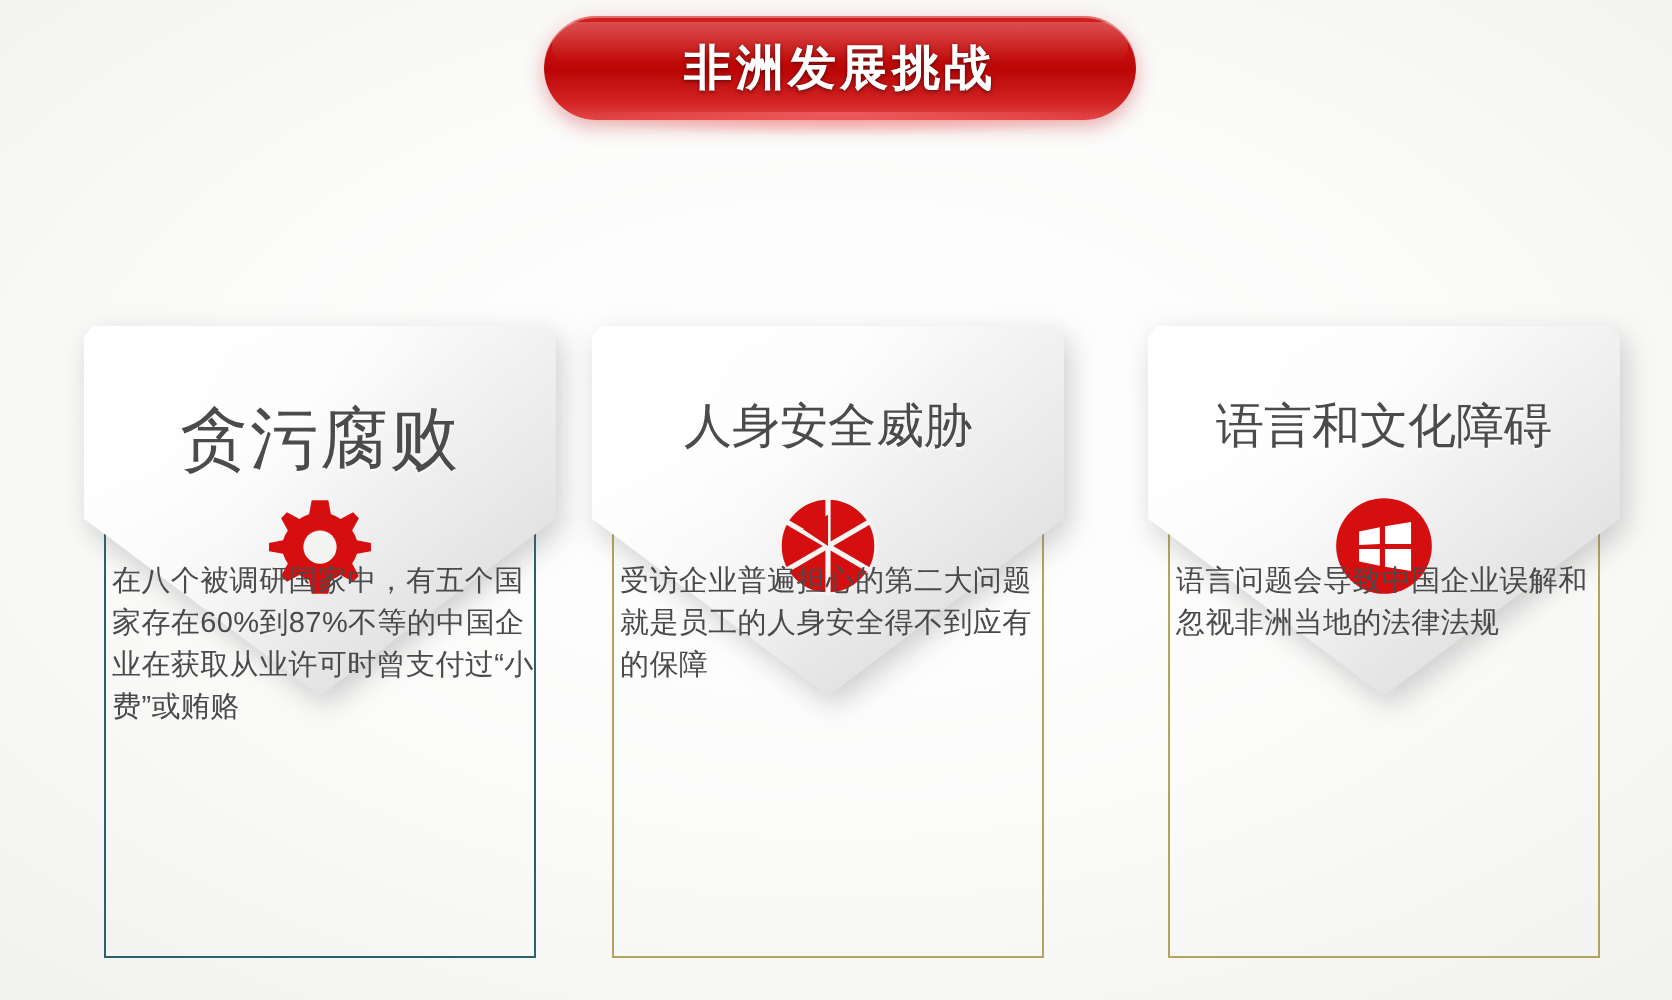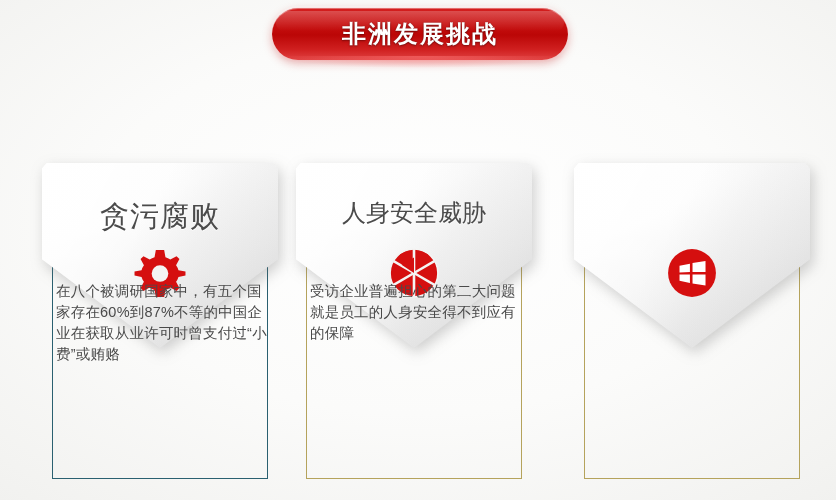--- a/index.html
+++ b/index.html
@@ -106,21 +106,21 @@
     clip-path: polygon(2% 0%, 98% 0%, 100% 3%, 100% 52%, 50% 100%, 0% 52%, 0% 3%);
     pointer-events: none;
   }
   .card-heading {
     position: absolute;
     left: 0;
     right: 0;
     top: 34px;
     text-align: center;
     color: #4b4b4b;
-    font-size: 29px;
+    font-size: 34px;
     font-weight: normal;
     letter-spacing: 1px;
     white-space: nowrap;
     text-shadow: 0 1px 1px rgba(255,255,255,0.9);
   }
   .card-heading.small {
     font-size: 24px;
     letter-spacing: 0px;
   }
   .card-icon {
@@ -231,28 +231,30 @@
 
     <div class="body-text">受访企业普遍担心的第二大问题就是员工的人身安全得不到应有的保障</div>
   </div>
 
   <div class="column" id="col-2">
     <div class="text-box gold"></div>
 
     <div class="pentagon-wrap">
       <div class="pentagon"></div>
       <div class="pentagon-sheen"></div>
+      <div class="card-heading small">语言和文化障碍</div>
       <div class="card-icon">
         <svg viewBox="0 0 100 100" aria-hidden="true">
           <circle cx="50" cy="50" r="46" fill="#d50f0f"></circle>
           <g fill="#ffffff">
             <path d="M26 36 L46 32 L46 48 L26 49 Z"></path>
             <path d="M51 31 L76 27 L76 48 L51 48 Z"></path>
             <path d="M26 53 L46 53 L46 69 L26 65 Z"></path>
             <path d="M51 53 L76 53 L76 74 L51 70 Z"></path>
           </g>
         </svg>
       </div>
     </div>
 
+    <div class="body-text">语言问题会导致中国企业误解和忽视非洲当地的法律法规</div>
   </div>
 
 </div>
 
 </body></html>

